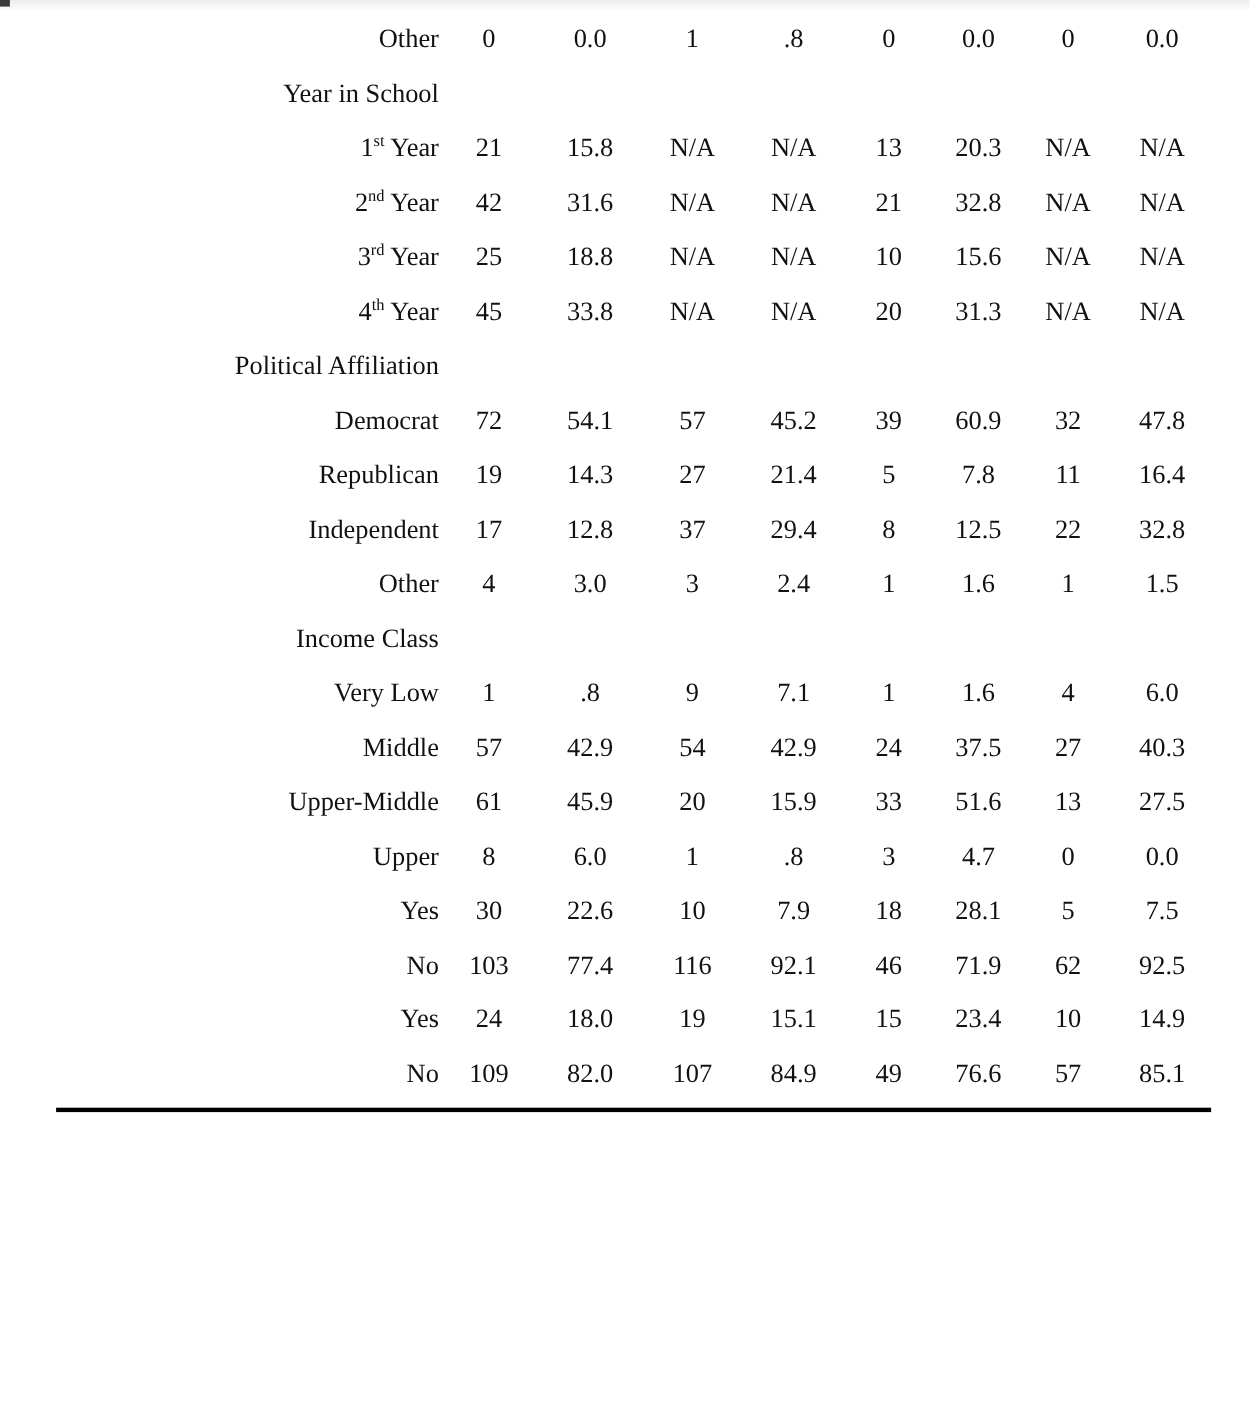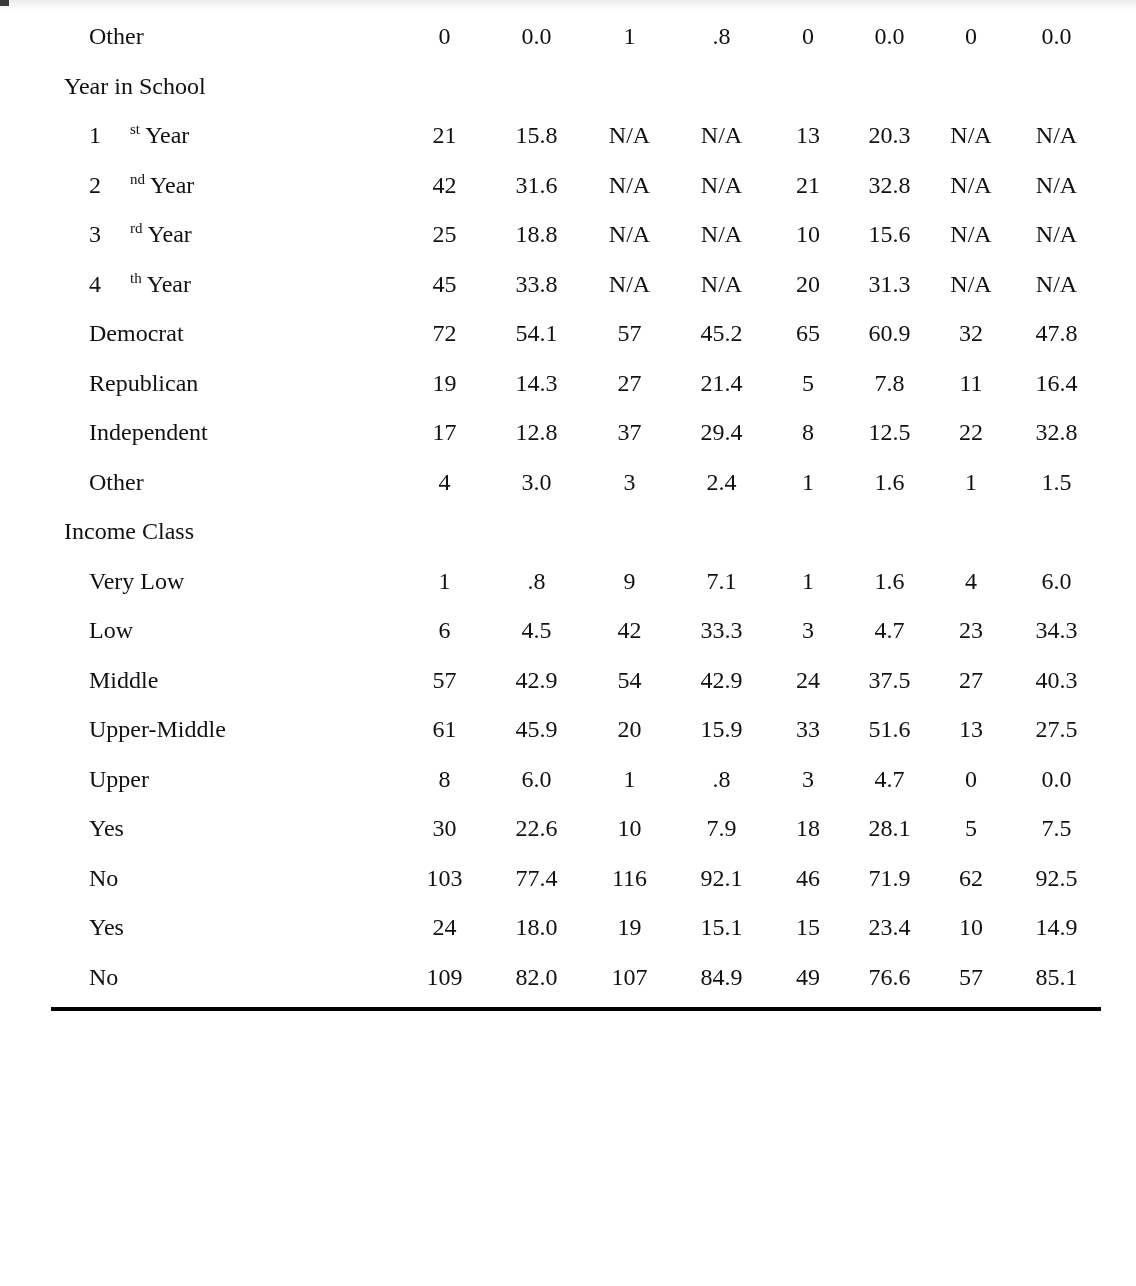--- a/index.html
+++ b/index.html
@@ -35,31 +35,30 @@
   }
   table.demo td {
     vertical-align: top;
     padding: 6px 0 0 0;
     font-size: 24px;
     line-height: 32px;
     white-space: normal;
   }
   table.demo tr { height: 49.5px; }
   table.demo tr.tall { height: 94px; }
-  td.label { text-align: left; }
+  td.label { text-align: right; }
   tr.category td.label { padding-left: 13px; }
   tr.item td.label { padding-left: 38px; }
   td.val { text-align: center; }
   sup.ord {
     font-size: 15px;
     line-height: 0;
     vertical-align: baseline;
     position: relative;
     top: -9px;
-    margin-left: 29px;
   }
   .bottom-rule {
     width: 1050px;
     height: 4px;
     background: #000000;
     margin: 3px 0 0 51px;
   }
 </style>
 </head>
 <body>
@@ -139,27 +138,38 @@
         <td class="label"><span>4</span><sup class="ord">th</sup><span> Year</span></td>
         <td class="val">45</td>
         <td class="val">33.8</td>
         <td class="val">N/A</td>
         <td class="val">N/A</td>
         <td class="val">20</td>
         <td class="val">31.3</td>
         <td class="val">N/A</td>
         <td class="val">N/A</td>
       </tr>
+      <tr class="category">
+        <td class="label">Political Affiliation</td>
+        <td class="val"></td>
+        <td class="val"></td>
+        <td class="val"></td>
+        <td class="val"></td>
+        <td class="val"></td>
+        <td class="val"></td>
+        <td class="val"></td>
+        <td class="val"></td>
+      </tr>
       <tr class="item">
         <td class="label">Democrat</td>
         <td class="val">72</td>
         <td class="val">54.1</td>
         <td class="val">57</td>
         <td class="val">45.2</td>
-        <td class="val">65</td>
+        <td class="val">39</td>
         <td class="val">60.9</td>
         <td class="val">32</td>
         <td class="val">47.8</td>
       </tr>
       <tr class="item">
         <td class="label">Republican</td>
         <td class="val">19</td>
         <td class="val">14.3</td>
         <td class="val">27</td>
         <td class="val">21.4</td>
@@ -206,31 +216,20 @@
         <td class="val">1</td>
         <td class="val">.8</td>
         <td class="val">9</td>
         <td class="val">7.1</td>
         <td class="val">1</td>
         <td class="val">1.6</td>
         <td class="val">4</td>
         <td class="val">6.0</td>
       </tr>
       <tr class="item">
-        <td class="label">Low</td>
-        <td class="val">6</td>
-        <td class="val">4.5</td>
-        <td class="val">42</td>
-        <td class="val">33.3</td>
-        <td class="val">3</td>
-        <td class="val">4.7</td>
-        <td class="val">23</td>
-        <td class="val">34.3</td>
-      </tr>
-      <tr class="item">
         <td class="label">Middle</td>
         <td class="val">57</td>
         <td class="val">42.9</td>
         <td class="val">54</td>
         <td class="val">42.9</td>
         <td class="val">24</td>
         <td class="val">37.5</td>
         <td class="val">27</td>
         <td class="val">40.3</td>
       </tr>

